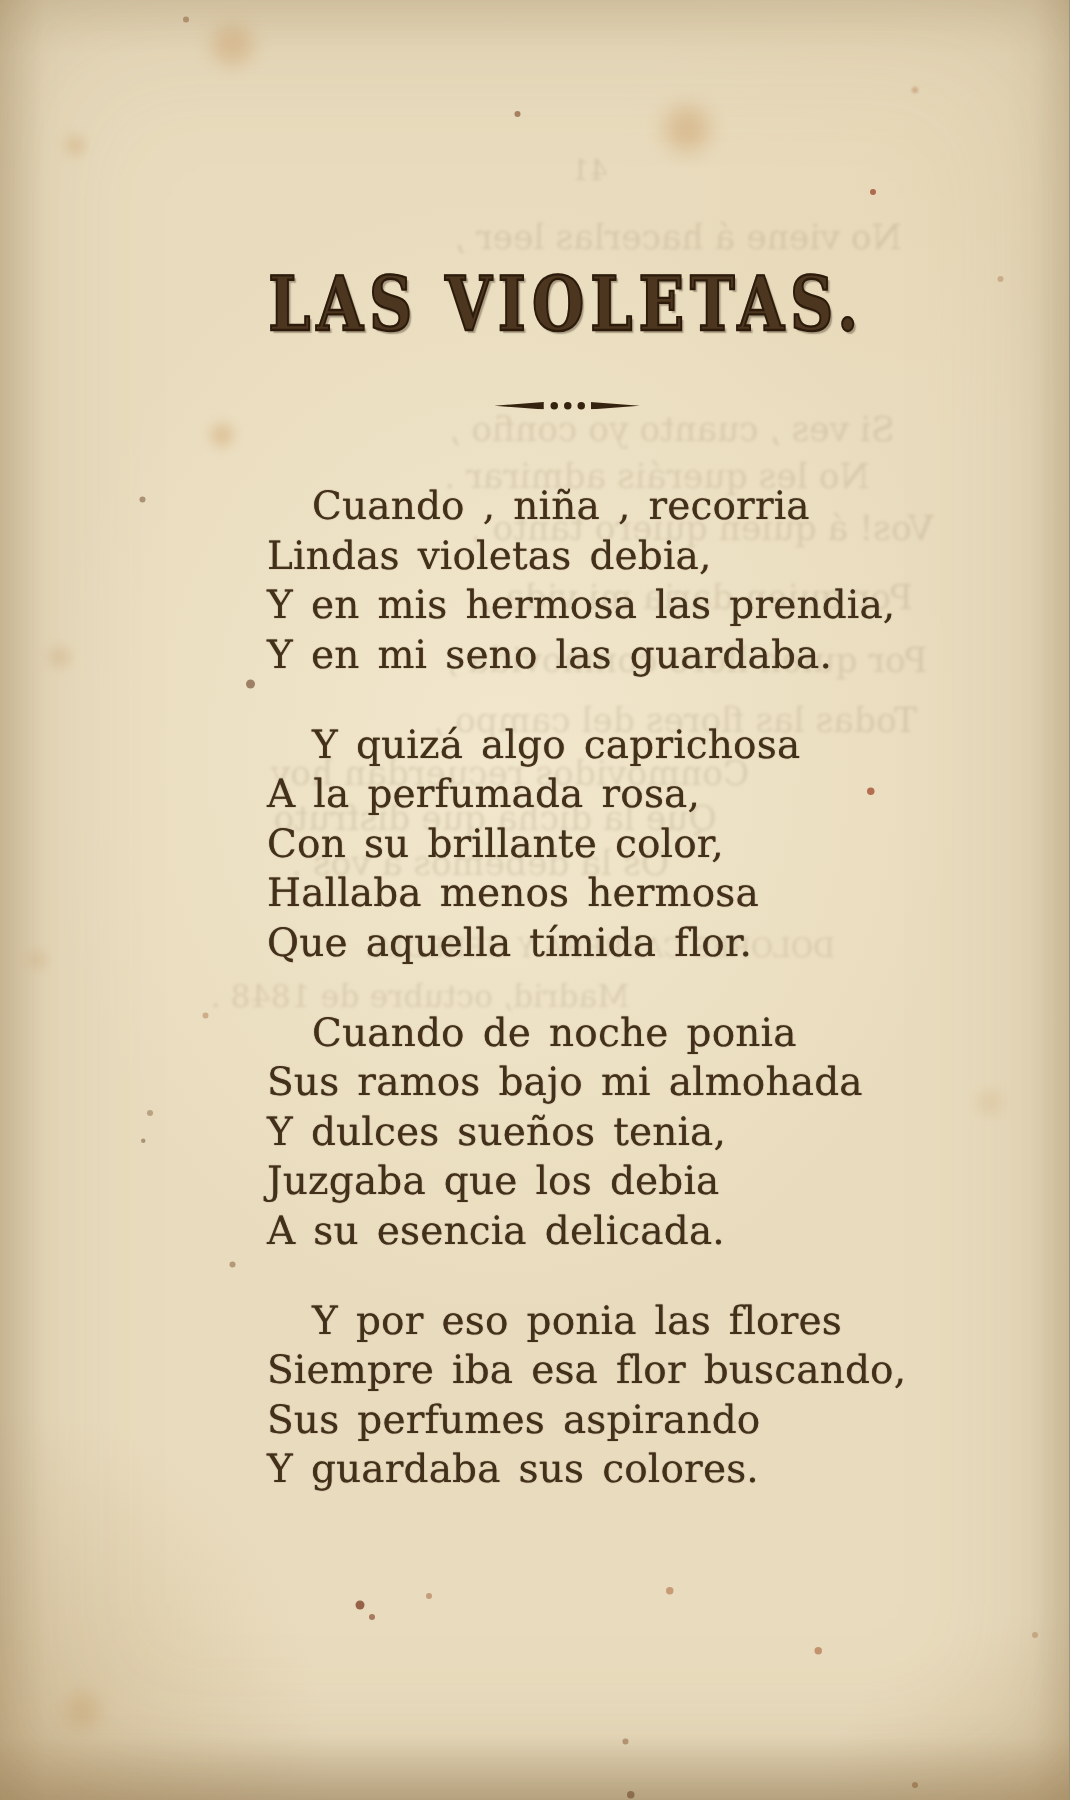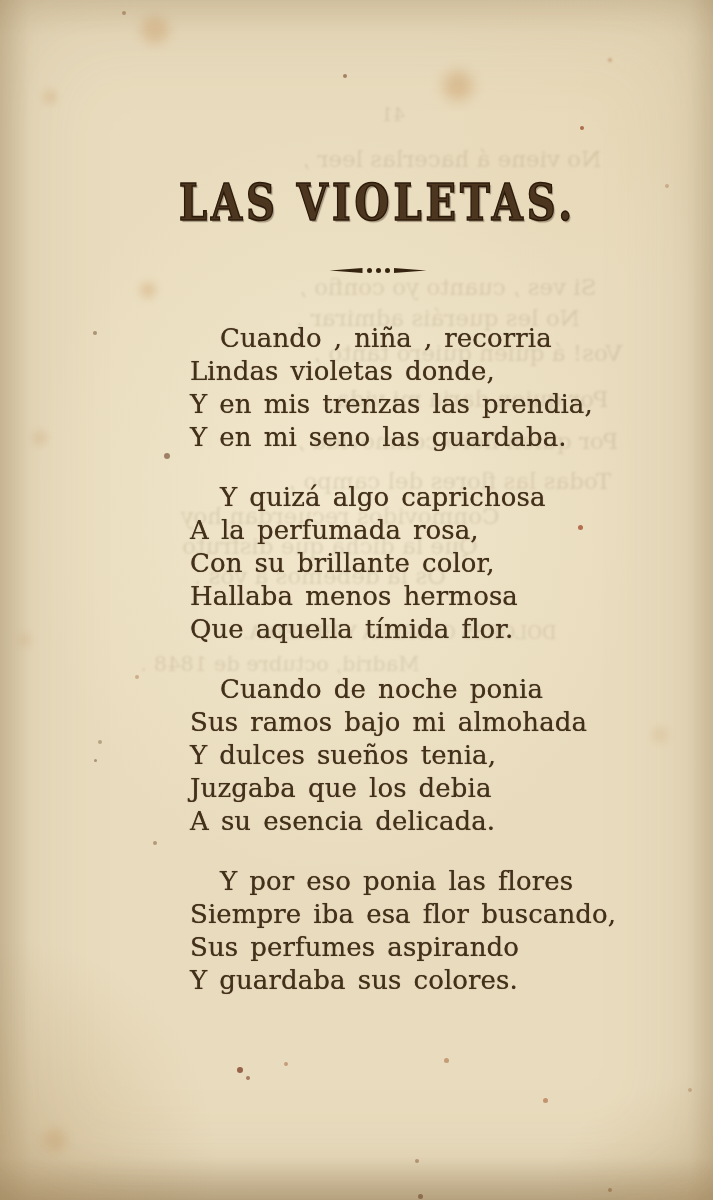--- a/index.html
+++ b/index.html
@@ -38,21 +38,21 @@
   }
   .ornament{
     position:absolute;top:266px;left:330px;width:96px;height:9px;
     display:flex;align-items:center;justify-content:center;gap:4px;
   }
   .ornament .bar{width:33px;height:5px;background:#35230f;flex:0 0 auto;}
   .ornament .bar.left{clip-path:polygon(0 50%,100% 0,100% 100%);}
   .ornament .bar.right{clip-path:polygon(0 0,100% 50%,0 100%);}
   .ornament .dot{width:5px;height:5px;border-radius:50%;background:#35230f;flex:0 0 auto;}
   .poem{
-    position:absolute;left:190px;top:322px;
+    position:absolute;left:178px;top:322px;
     font-size:26px;line-height:33px;
     color:var(--ink,#43301b);
     word-spacing:0.14em;letter-spacing:0.004em;
     text-shadow:0 0 0.7px rgba(62,42,22,0.75);
     white-space:nowrap;
   }
   .stanza{margin:0 0 27px 0;}
   .line{min-height:33px;}
   .line.first{text-indent:30px;}
   .ghost{
@@ -92,22 +92,22 @@
     <span class="bar left"></span>
     <span class="dot"></span>
     <span class="dot"></span>
     <span class="dot"></span>
     <span class="bar right"></span>
   </div>
 
   <div class="poem">
       <div class="stanza">
         <div class="line first">Cuando , niña , recorria</div>
-        <div class="line">Lindas violetas donde,</div>
-        <div class="line">Y en mis trenzas las prendia,</div>
+        <div class="line">Lindas violetas debia,</div>
+        <div class="line">Y en mis hermosa las prendia,</div>
         <div class="line">Y en mi seno las guardaba.</div>
       </div>
       <div class="stanza">
         <div class="line first">Y quizá algo caprichosa</div>
         <div class="line">A la perfumada rosa,</div>
         <div class="line">Con su brillante color,</div>
         <div class="line">Hallaba menos hermosa</div>
         <div class="line">Que aquella tímida flor.</div>
       </div>
       <div class="stanza">

